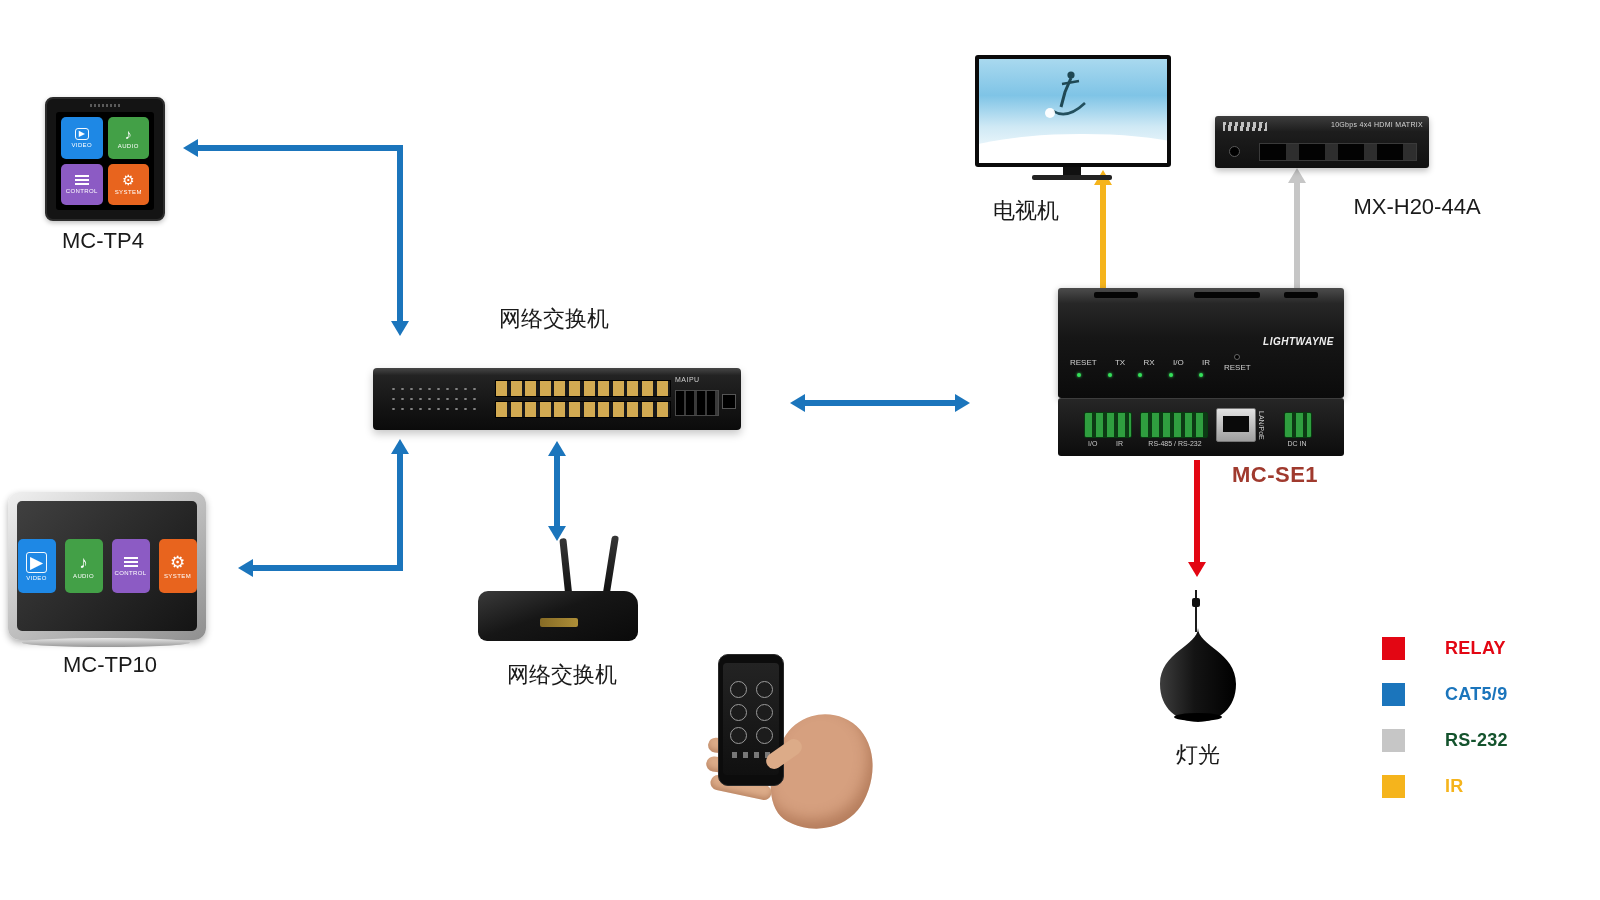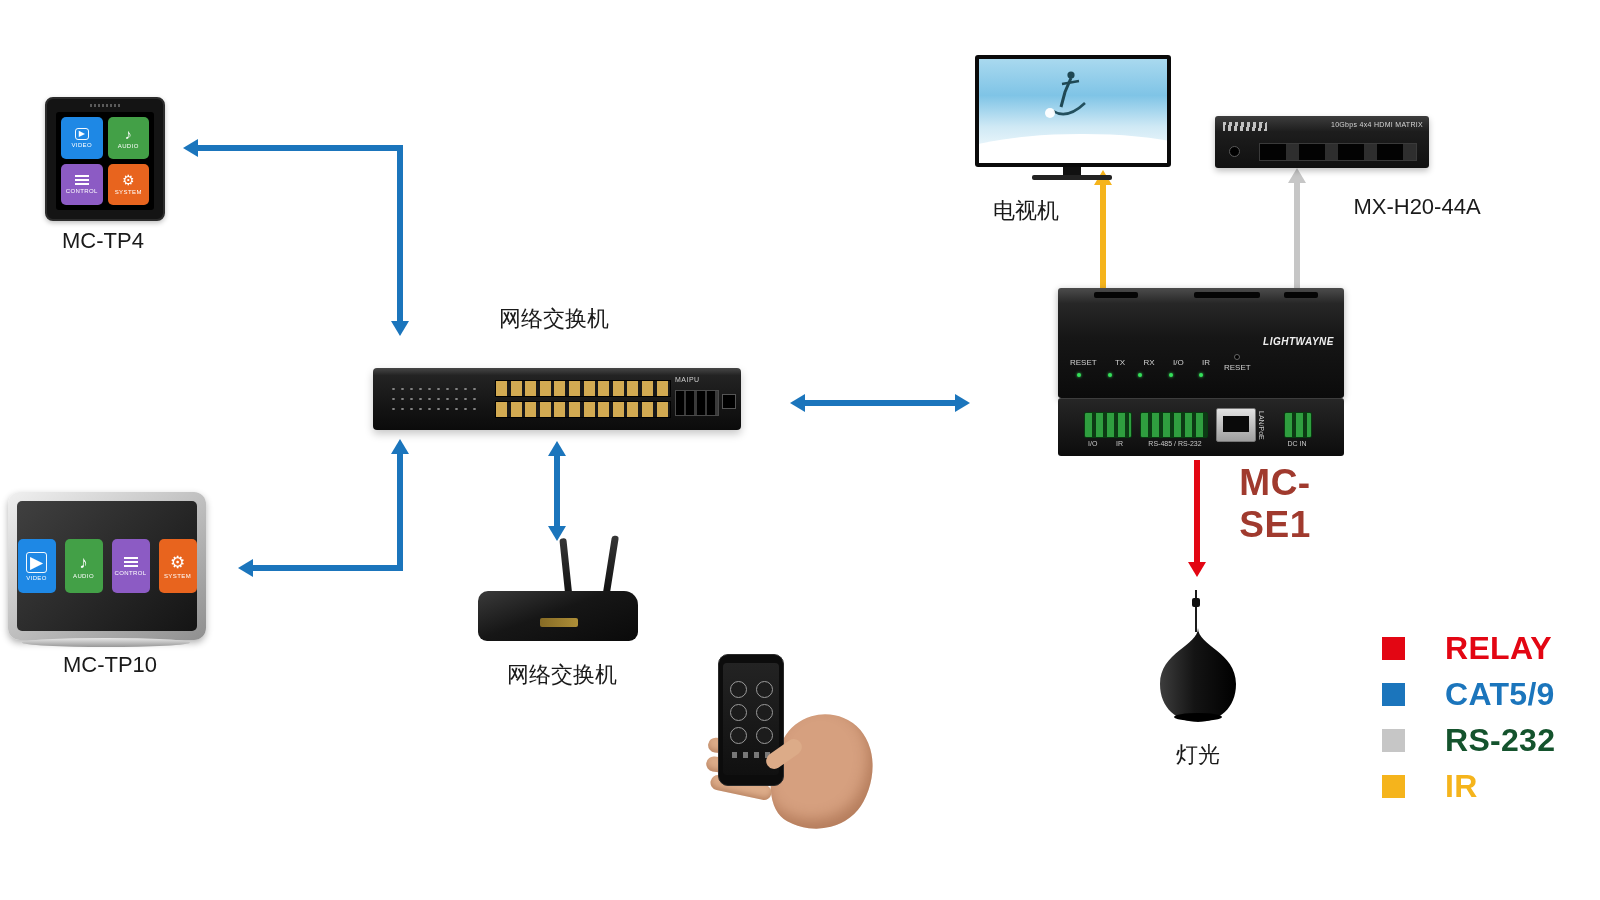--- a/index.html
+++ b/index.html
@@ -112,30 +112,30 @@
   .se-brand{position:absolute;right:10px;top:48px;font-size:10px;color:#efefef;
             letter-spacing:.5px;font-weight:bold;font-style:italic}
   .se-rear{background:linear-gradient(180deg,#262626,#0c0c0c);border-radius:3px;border-top:1px solid #3d3d3d}
   .term{position:absolute;height:24px;border:1px solid #083a10;border-radius:2px;
         background:repeating-linear-gradient(90deg,#2f9e3f 0 7px,#0c3a14 7px 11px)}
   .se-plabel{position:absolute;font-size:7px;color:#c9c9c9;white-space:nowrap}
   .se-plabel.vert{writing-mode:vertical-rl}
   .rj45{position:absolute;width:38px;height:32px;background:linear-gradient(#e2e2e2,#9f9f9f);
         border:1px solid #777;border-radius:2px}
   .rj45-inner{position:absolute;left:6px;top:7px;right:6px;bottom:9px;background:#0a0a0a}
-  .model-big{font-size:37px;font-weight:bold;letter-spacing:.5px;text-align:center}
+  .model-big{font-size:22px;font-weight:bold;letter-spacing:.5px;text-align:center}
 
   
   .lamp-cord{position:absolute;left:45px;top:0;width:2px;height:42px;background:#1a1a1a}
   .lamp-nub{position:absolute;left:42px;top:8px;width:8px;height:9px;background:#101010;border-radius:2px}
 
   
   .legend-row{display:flex;align-items:center;gap:40px;height:24px;margin-bottom:22px}
   .legend-swatch{width:23px;height:23px;display:inline-block}
-  .legend-text{font-size:32px;font-weight:bold;letter-spacing:.3px}
+  .legend-text{font-size:18px;font-weight:bold;letter-spacing:.3px}
 </style>
 </head>
 <body>
 
 <div class="canvas">
 
   <div class="arrow" style="--c: #1B75BC;">
     <span class="head left" style="left:183px;top:139px"></span>
     <span class="seg" style="left:197px;top:145px;width:206px;height:6px"></span>
     <span class="seg" style="left:397px;top:148px;width:6px;height:174px"></span>

